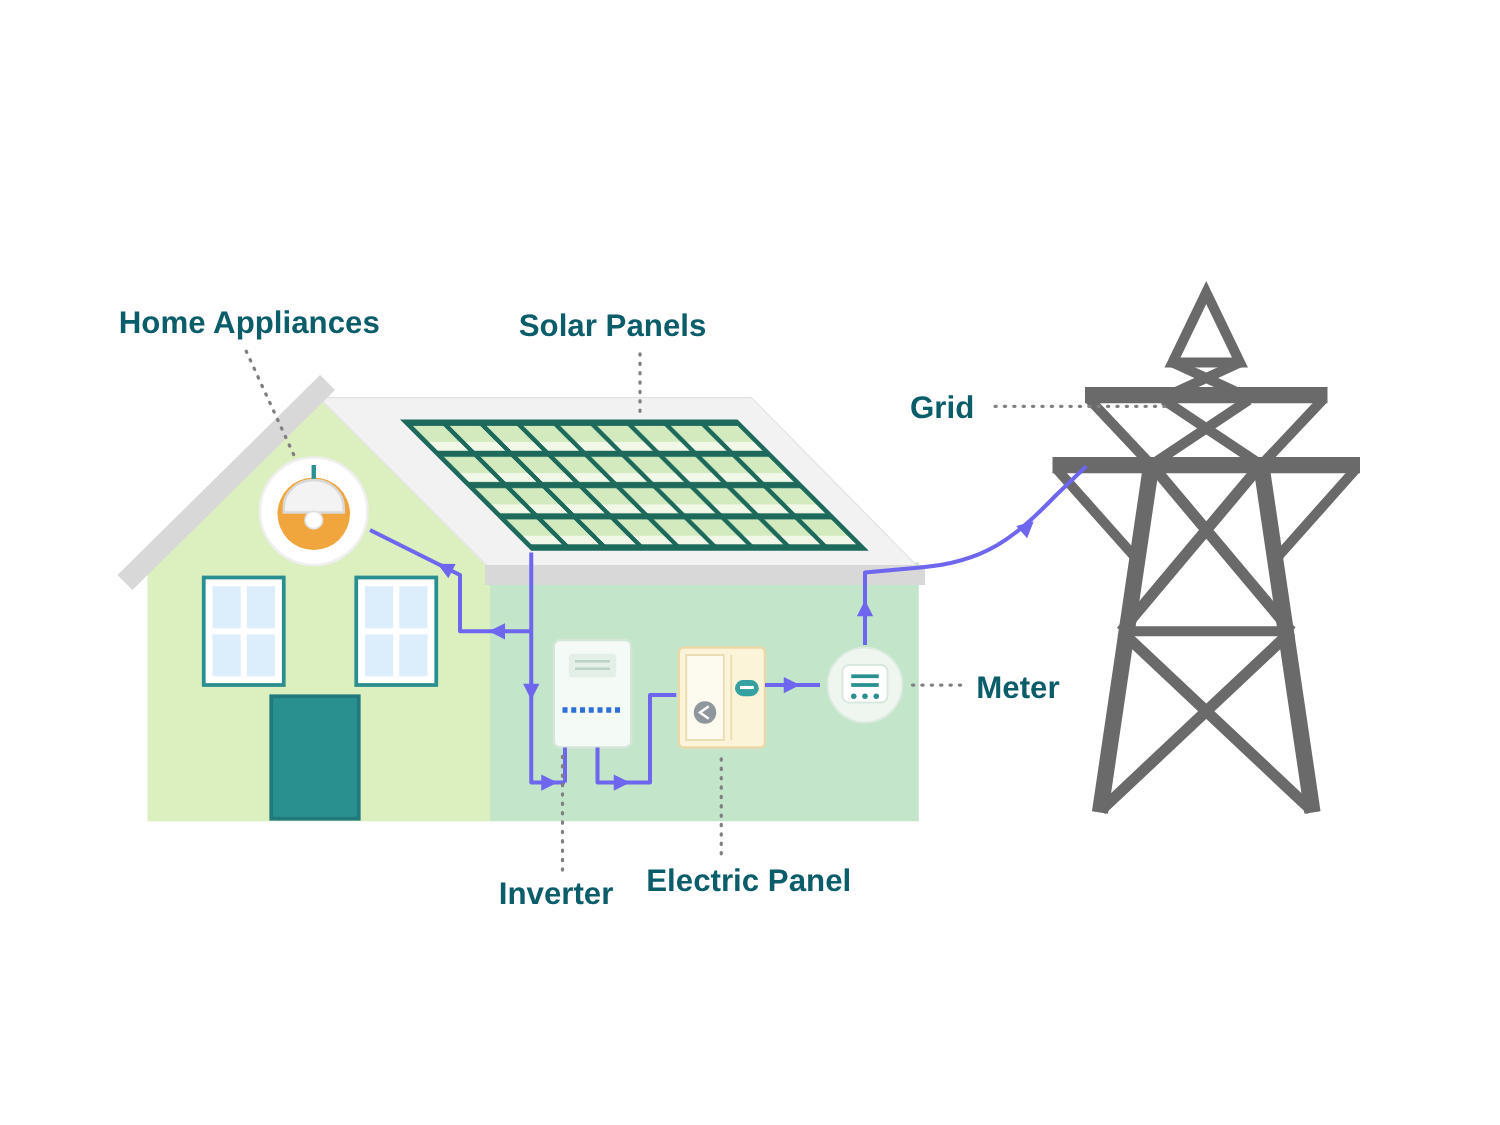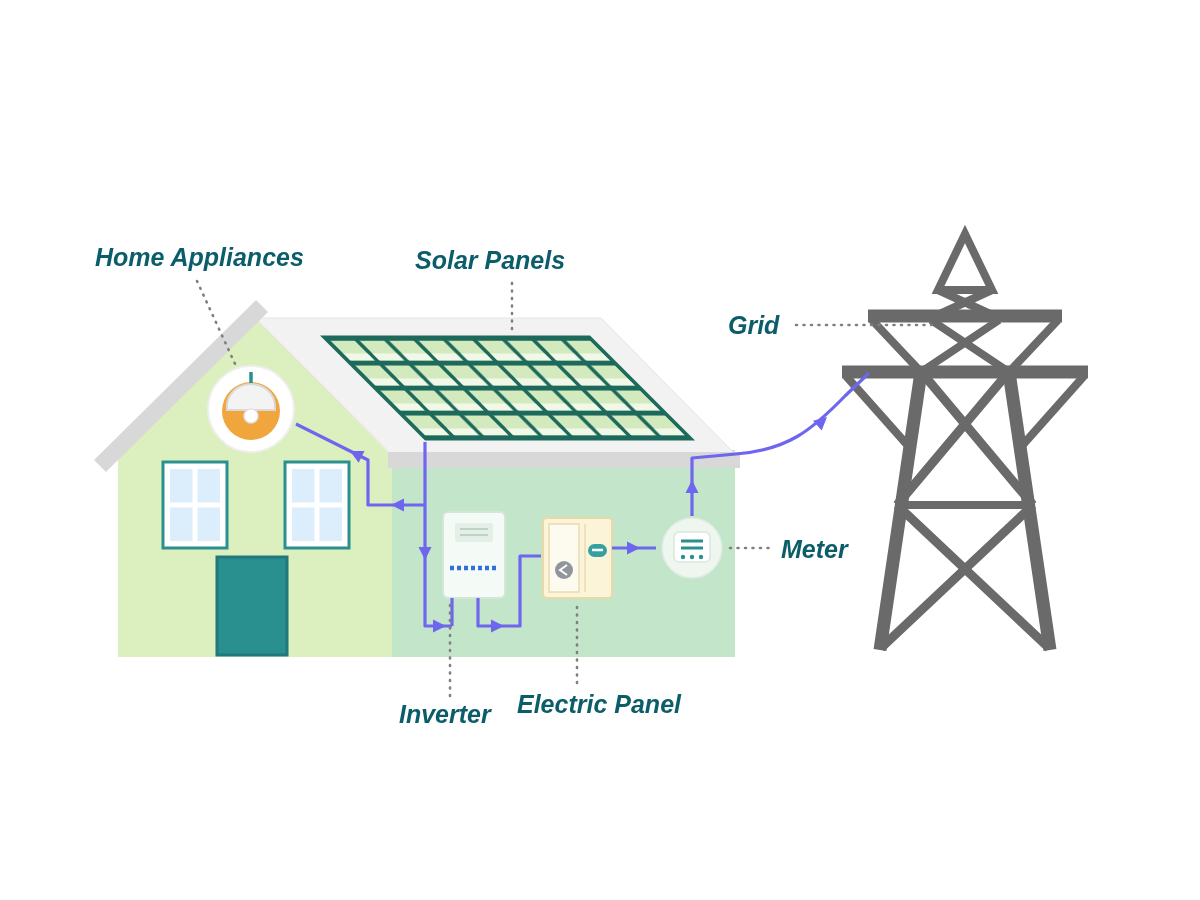--- a/index.html
+++ b/index.html
@@ -2,21 +2,21 @@
 <html style="--label-text: #0b5d69; --arrow: #6e66ee; --leader: #808080; --tower: #6a6a6a; --front-wall: #dcefbf; --side-wall: #c3e5c9; --roof: #d8d8d8; --roof-face: #f2f2f2; --panel-frame: #1d6a5c; --teal: #2a8f8f; --orange: #f0a63c; --glass: #dcedfb; --panel-yellow: #fbf4d9; --led: #2e6fd8; --background: #ffffff;"><head>
 <meta charset="utf-8">
 <style>
   :root{
     --label-text:#0b5d69; --arrow:#6e66ee; --leader:#808080; --tower:#6a6a6a;
     --front-wall:#dcefbf; --side-wall:#c3e5c9; --roof:#d8d8d8; --roof-face:#f2f2f2;
     --panel-frame:#1d6a5c; --teal:#2a8f8f; --orange:#f0a63c; --glass:#dcedfb;
     --panel-yellow:#fbf4d9; --led:#2e6fd8; --background:#ffffff;
   }
   html,body{margin:0;padding:0;background:var(--background);}
-  .stage{width:1200px;height:900px;overflow:hidden;background:var(--background);font-style:italic;}
+  .stage{width:1200px;height:900px;overflow:hidden;background:var(--background);}
   svg{display:block;}
   .label{font-family:"Liberation Sans",sans-serif;font-weight:bold;font-size:25px;fill:var(--label-text);}
   .leader{stroke:var(--leader);stroke-width:2.6;stroke-dasharray:1 6.5;stroke-linecap:round;fill:none;}
   .flow{stroke:var(--arrow);stroke-width:3.2;fill:none;stroke-linejoin:round;}
   .head{fill:var(--arrow);}
   .tw{stroke:var(--tower);fill:none;}
 </style>
 </head>
 <body>
 

